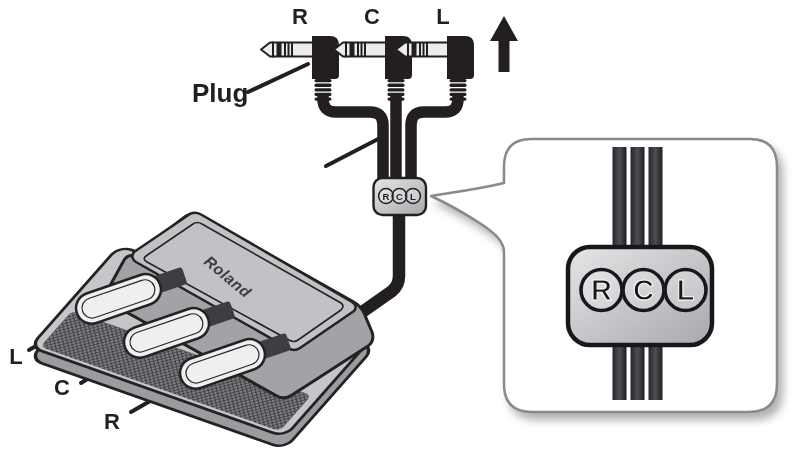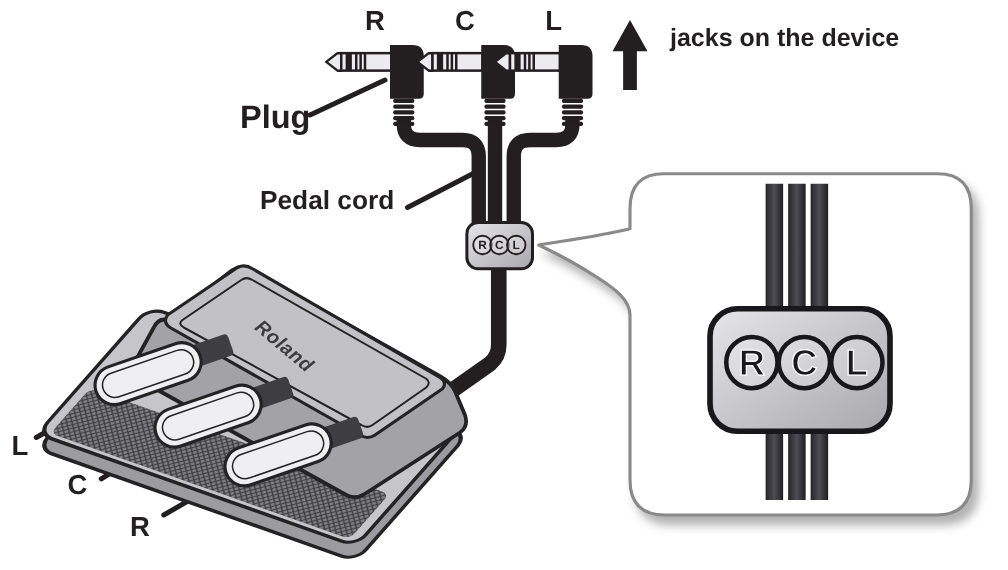--- a/index.html
+++ b/index.html
@@ -152,23 +152,21 @@
         </g>
       </g>
     </g>
   </svg>
 
   <div class="lbl jack-letter" id="lbl-jack-r">R</div>
   <div class="lbl jack-letter" id="lbl-jack-c">C</div>
   <div class="lbl jack-letter" id="lbl-jack-l">L</div>
 
   <div class="lbl" id="lbl-plug">Plug</div>
-  <div class="lbl" id="lbl-pedal-cord">Pedal cord</div>
 
   <div class="lbl pedal-letter" id="lbl-pedal-l">L</div>
   <div class="lbl pedal-letter" id="lbl-pedal-c">C</div>
   <div class="lbl pedal-letter" id="lbl-pedal-r">R</div>
 
   <div class="lbl" id="note">
-    <span>jacks on the device</span>
   </div>
 
 </div>
 
 </body></html>

